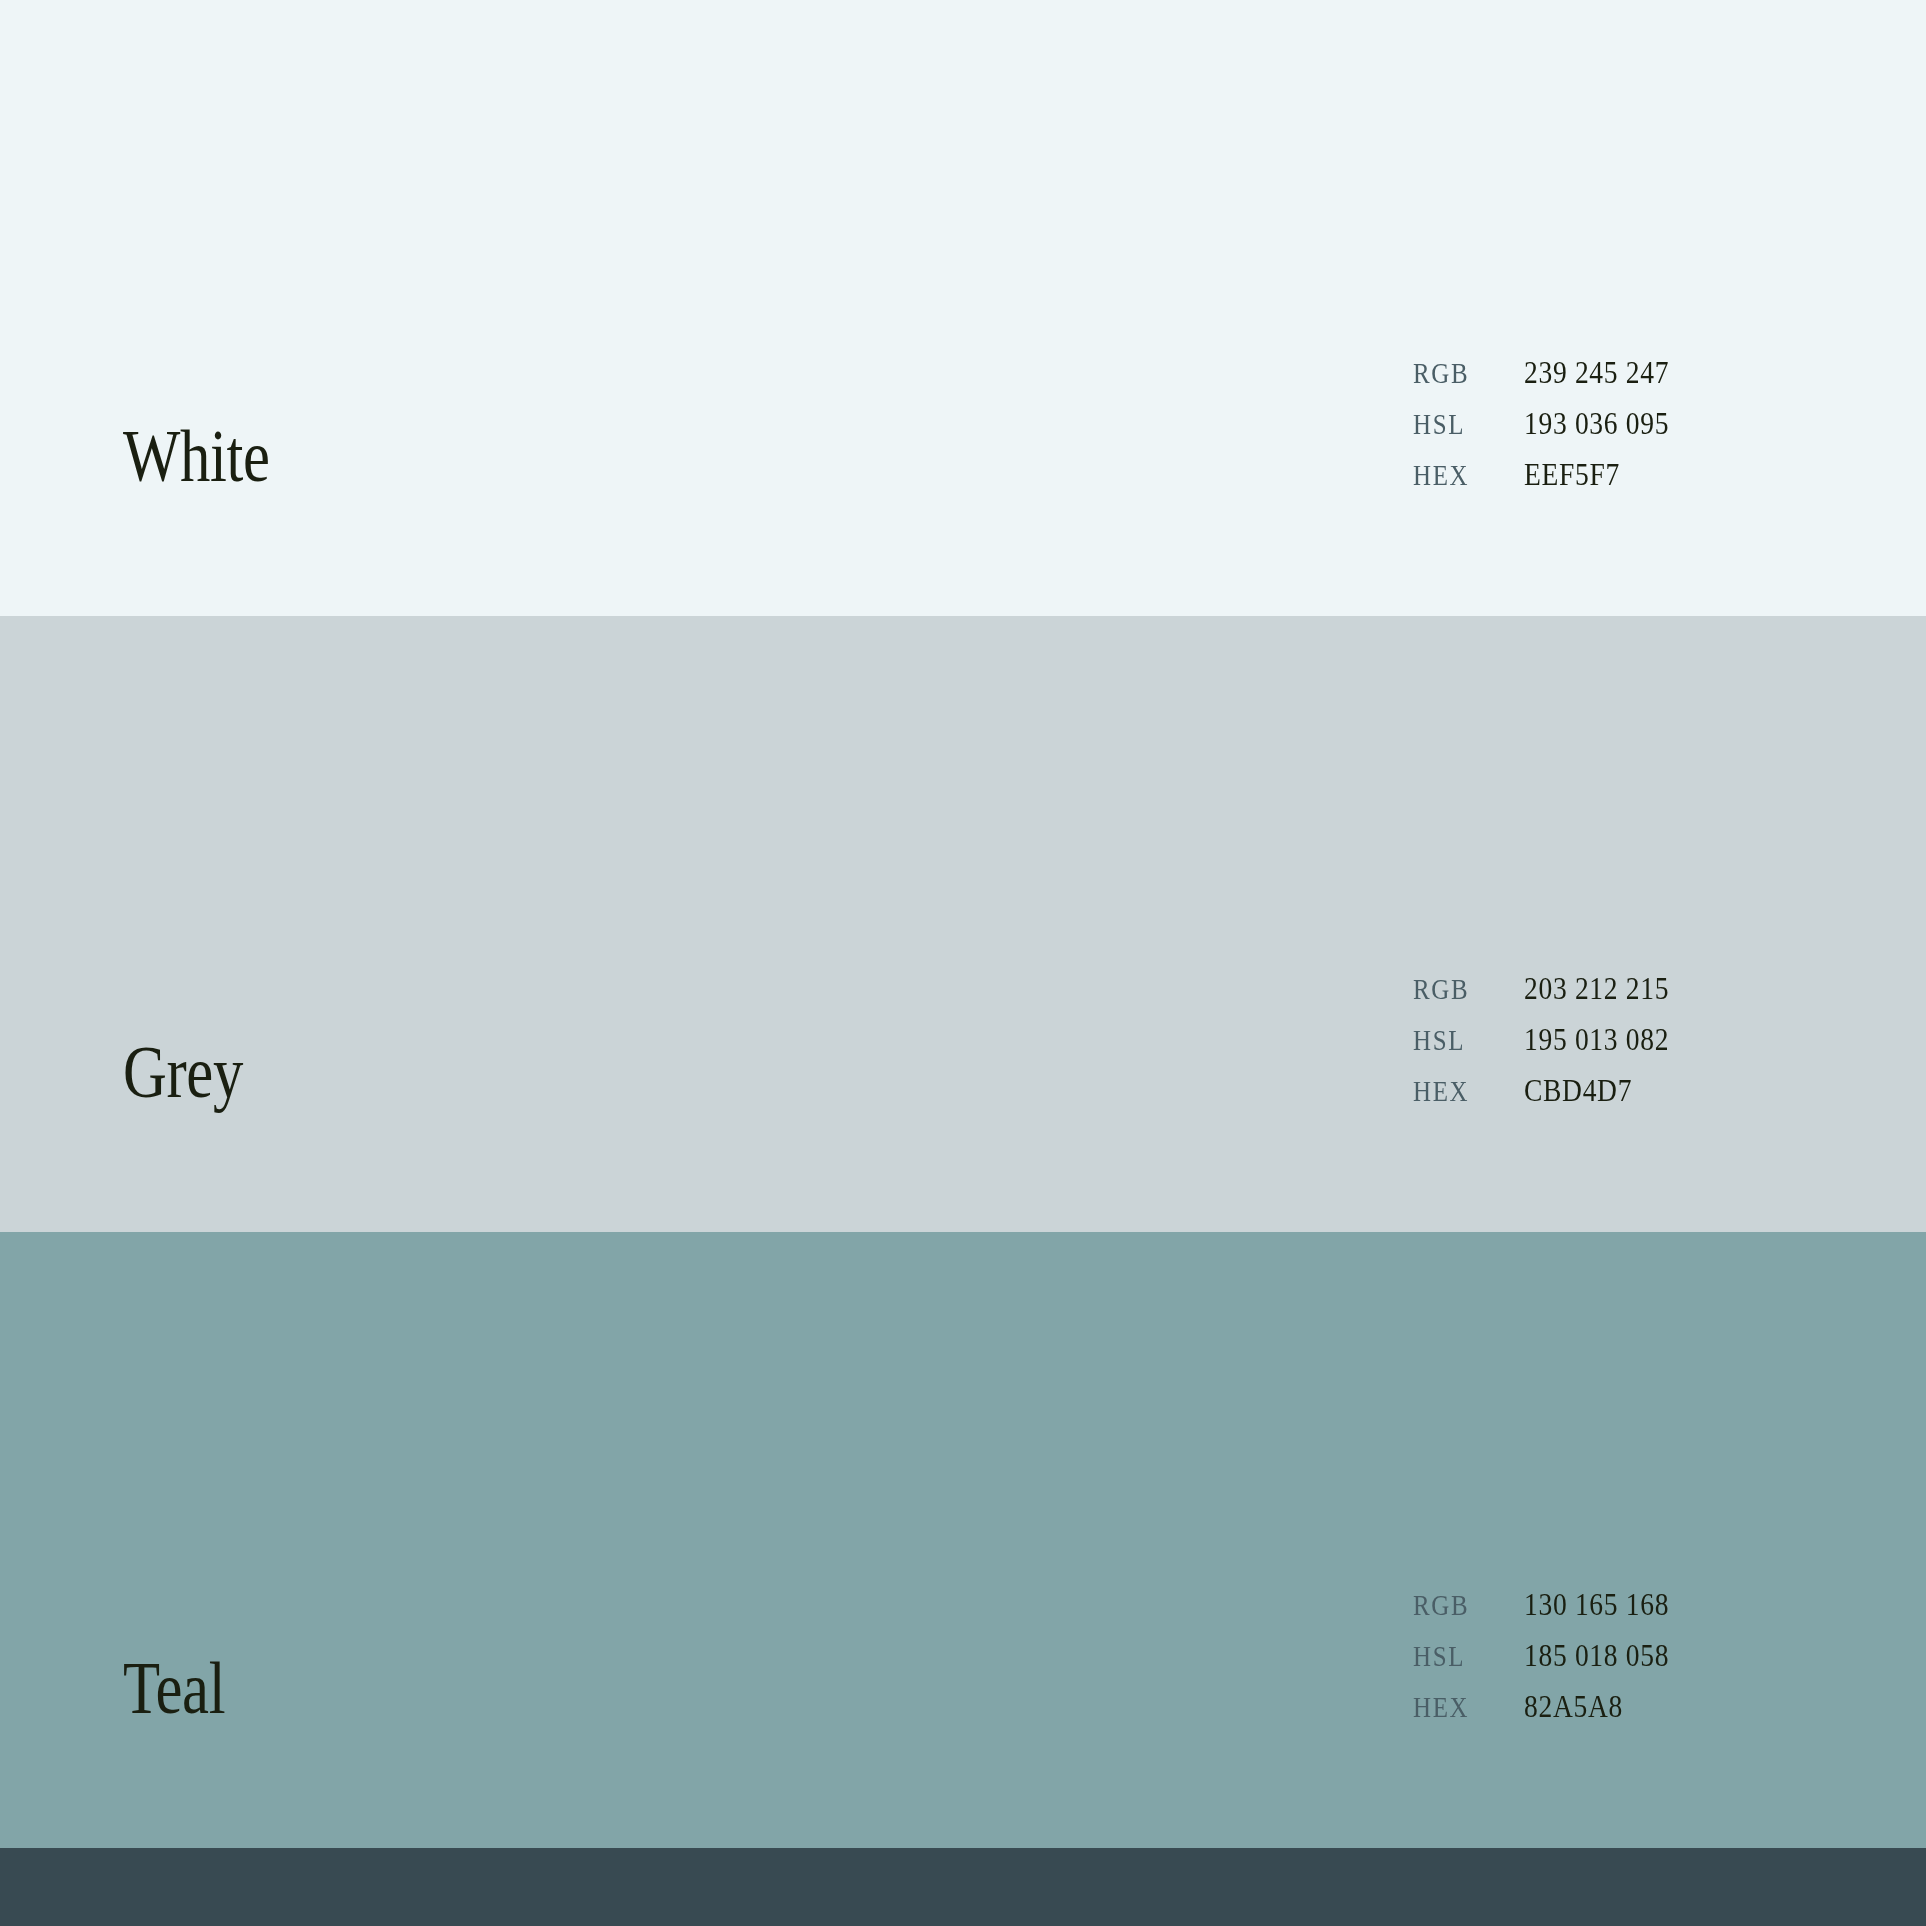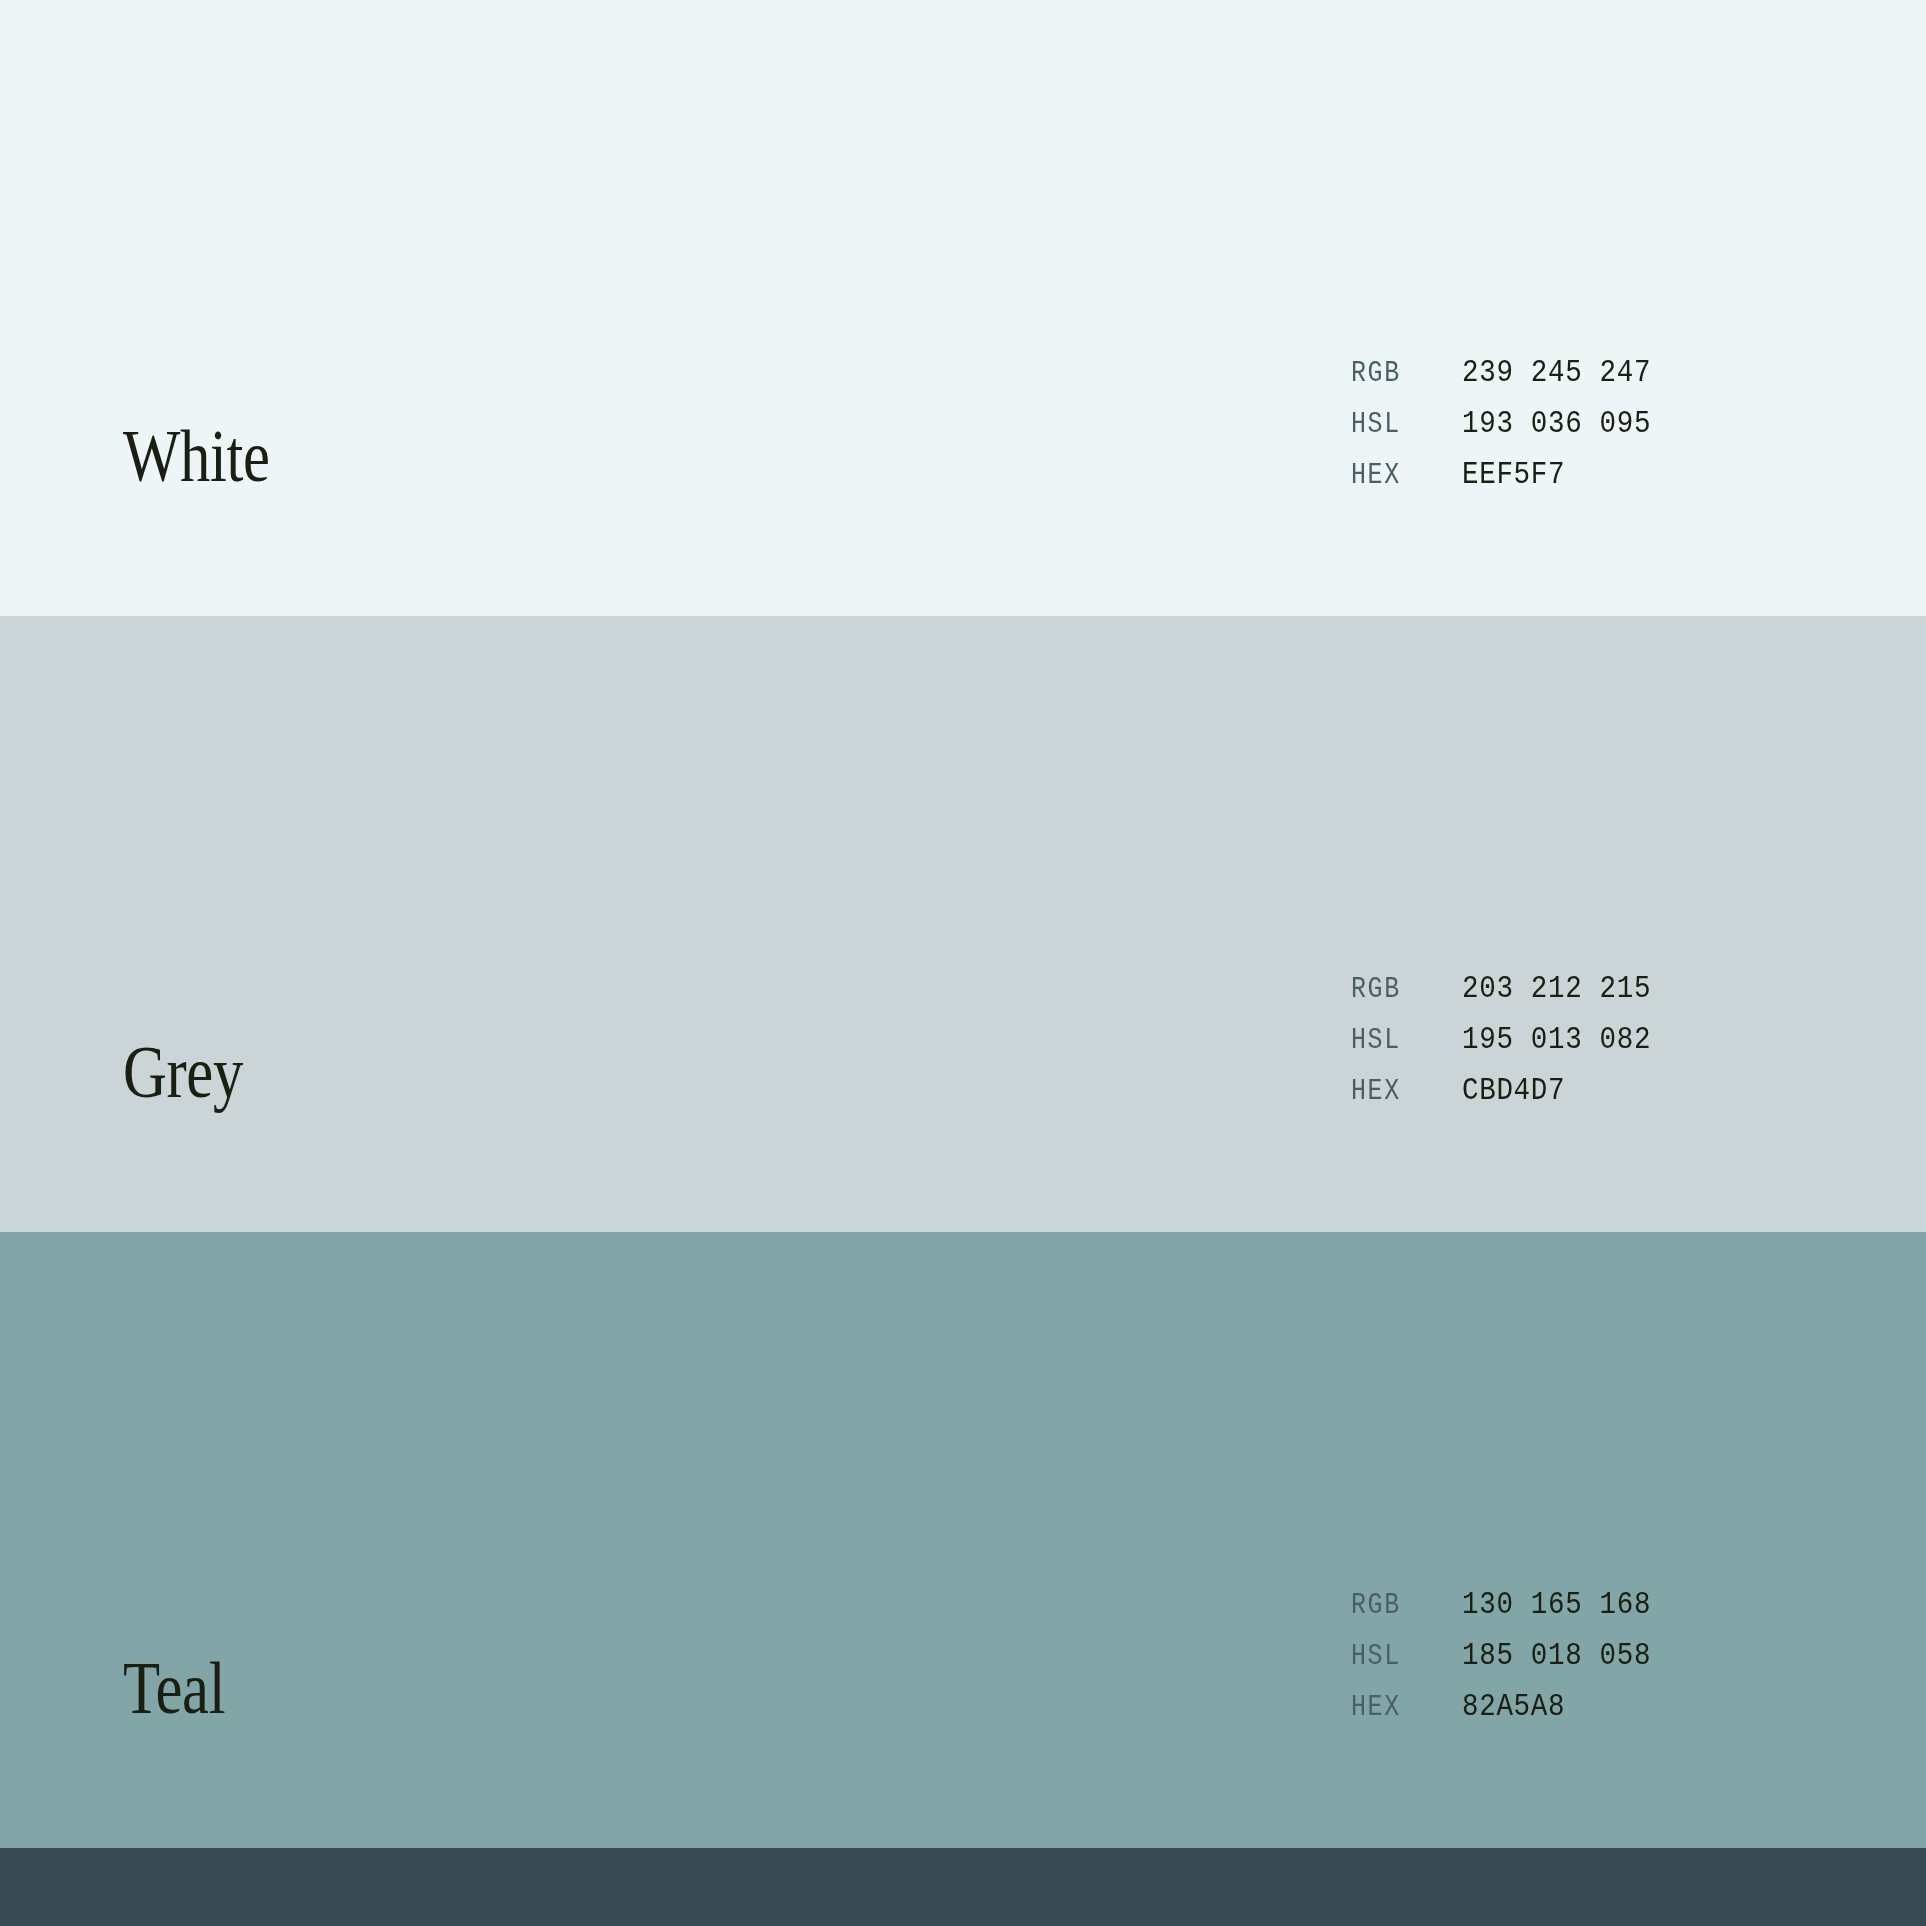--- a/index.html
+++ b/index.html
@@ -42,23 +42,23 @@
     font-weight:400;
     letter-spacing:-0.4px;
     transform:scaleX(0.82);
     transform-origin:left bottom;
     white-space:nowrap;
   }
 
   
   .swatch-data {
     position:absolute;
-    left:1351px;
+    left:1413px;
     bottom:116px;
-    font-family:Liberation Mono, monospace;
+    font-family:Liberation Serif, serif;
     font-size:31px;
     line-height:51px;
     white-space:nowrap;
   }
 
   .data-row {
     display:flex;
     align-items:baseline;
     height:51px;
   }

